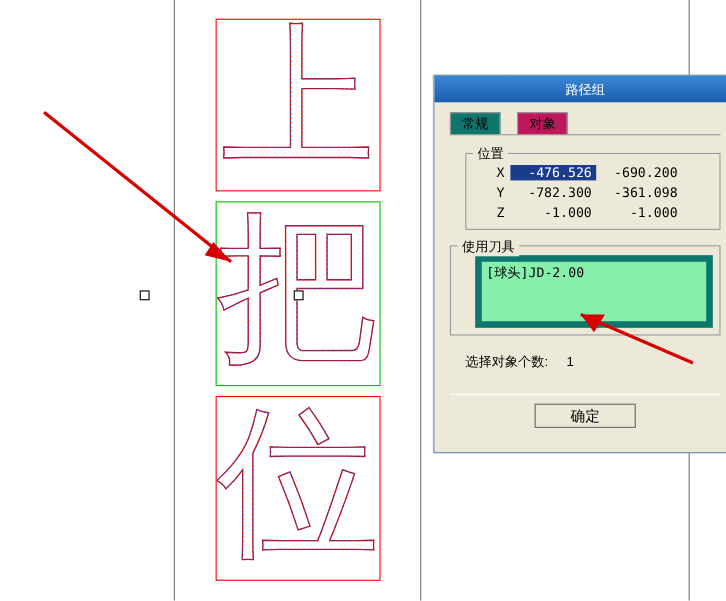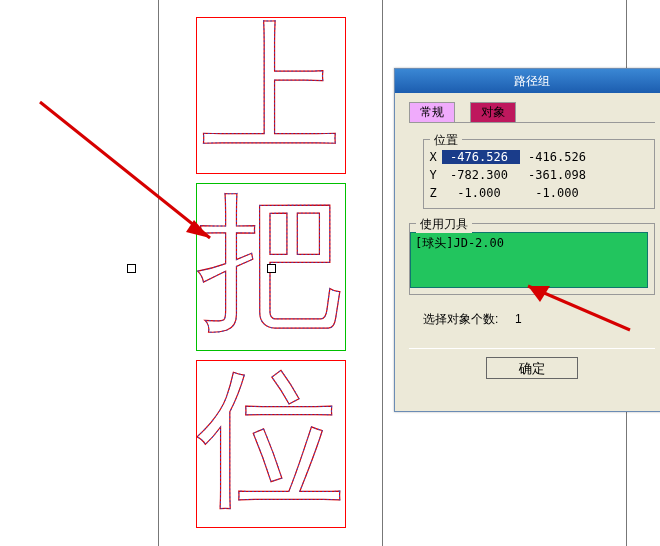--- a/index.html
+++ b/index.html
@@ -6,29 +6,29 @@
   .canvas{position:absolute;left:0;top:0;width:660px;height:546px;background:#fff;}
   .vline{position:absolute;top:0;width:0;height:546px;border-left:1px solid #777;}
   .box{position:absolute;border:1px solid red;}
   .box.green{border-color:#00c000;}
   .handle{position:absolute;width:7px;height:7px;border:1px solid #000;background:#fff;}
   .dialog{position:absolute;left:394px;top:68px;width:266px;height:342px;background:#ece9d8;border:1px solid #6b8cb4;box-shadow:0 0 2px rgba(0,0,0,.3);}
   .titlebar{height:24px;background:linear-gradient(#3a87d4,#1c5daf);color:#fff;line-height:24px;padding-left:8px;font-family:'SimSun';text-align:center;}
   .dlg-body{padding:8px 6px 8px 14px;}
   .tabs{position:relative;height:22px;}
   .tab{display:inline-block;height:19px;line-height:19px;padding:0 10px;border:1px solid #999;border-bottom:none;background:#be185d;position:relative;top:1px;margin-right:12px;}
-  .tab.active{background:#f0abfc;text-align:center;}
+  .tab.active{background:#0f766e;text-align:center;}
   .tabline{position:absolute;left:0;bottom:0;width:100%;height:0;border-bottom:1px solid #999;}
-  .group{border:1px solid #999;margin-top:12px;position:relative;padding:8px 6px 6px 0;}
+  .group{border:1px solid #999;margin-top:12px;position:relative;padding:8px 6px 6px 22px;}
   .group-title{position:absolute;top:-8px;left:6px;background:#ece9d8;padding:0 4px;}
   .row{display:flex;align-items:center;height:18px;font-family:Consolas,monospace;font-size:12px;}
   .row .lab{width:18px;text-align:center;}
-  .row .v{width:74px;text-align:center;padding-right:4px;}
+  .row .v{width:74px;text-align:right;padding-right:4px;}
   .row .v.sel{background:#1a3c8a;color:#fff;}
-  .toolbox{background:#22c55e;border:1px solid #0f766e;height:50px;padding:2px 4px;font-family:Consolas,monospace;font-size:12px;overflow:auto;}
+  .toolbox{background:#86efac;border:6px solid #0f766e;height:50px;padding:2px 4px;font-family:Consolas,monospace;font-size:12px;overflow:auto;}
   .countline{margin:16px 0 20px 14px;}
   .ok-wrap{border-top:1px solid #fff;margin-top:10px;padding-top:8px;text-align:center;}
   .ok-btn{display:inline-block;width:92px;height:22px;border:1px solid #666;background:#ece9d8;line-height:20px;}
   svg.char{position:absolute;left:0;top:0;}
 </style>
 </head>
 <body>
 
 <div class="canvas">
 
@@ -81,21 +81,21 @@
       <div class="tabline"></div>
       <span class="tab active">常规</span>
       <span class="tab">对象</span>
     </div>
 
     <div class="group" style="margin-left:14px;margin-top:16px">
       <span class="group-title">位置</span>
       <div class="row">
         <span class="lab">X</span>
         <span class="v sel">-476.526</span>
-        <span class="v">-416.526</span>
+        <span class="v">-690.200</span>
       </div>
       <div class="row">
         <span class="lab">Y</span>
         <span class="v">-782.300</span>
         <span class="v">-361.098</span>
       </div>
       <div class="row">
         <span class="lab">Z</span>
         <span class="v">-1.000</span>
         <span class="v">-1.000</span>

